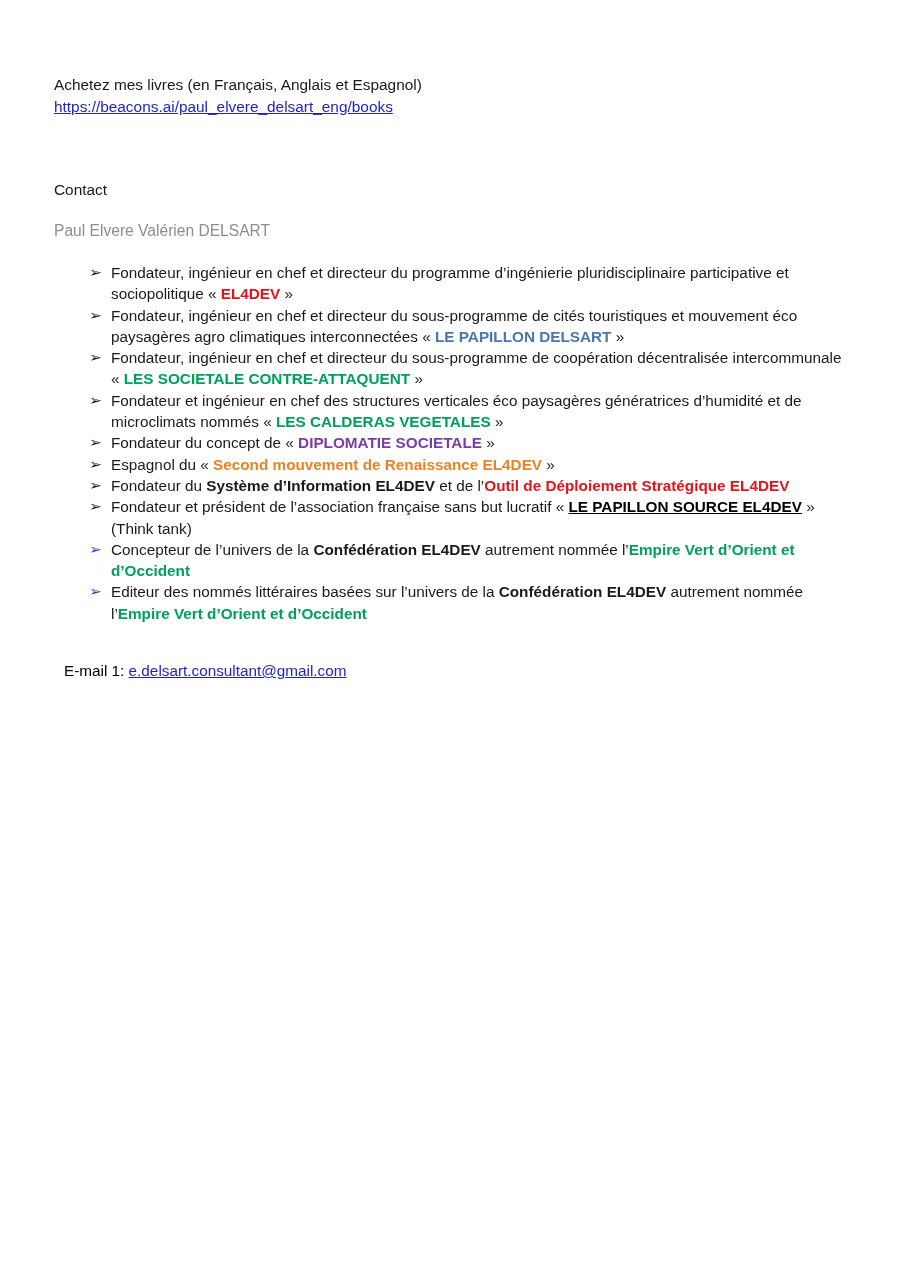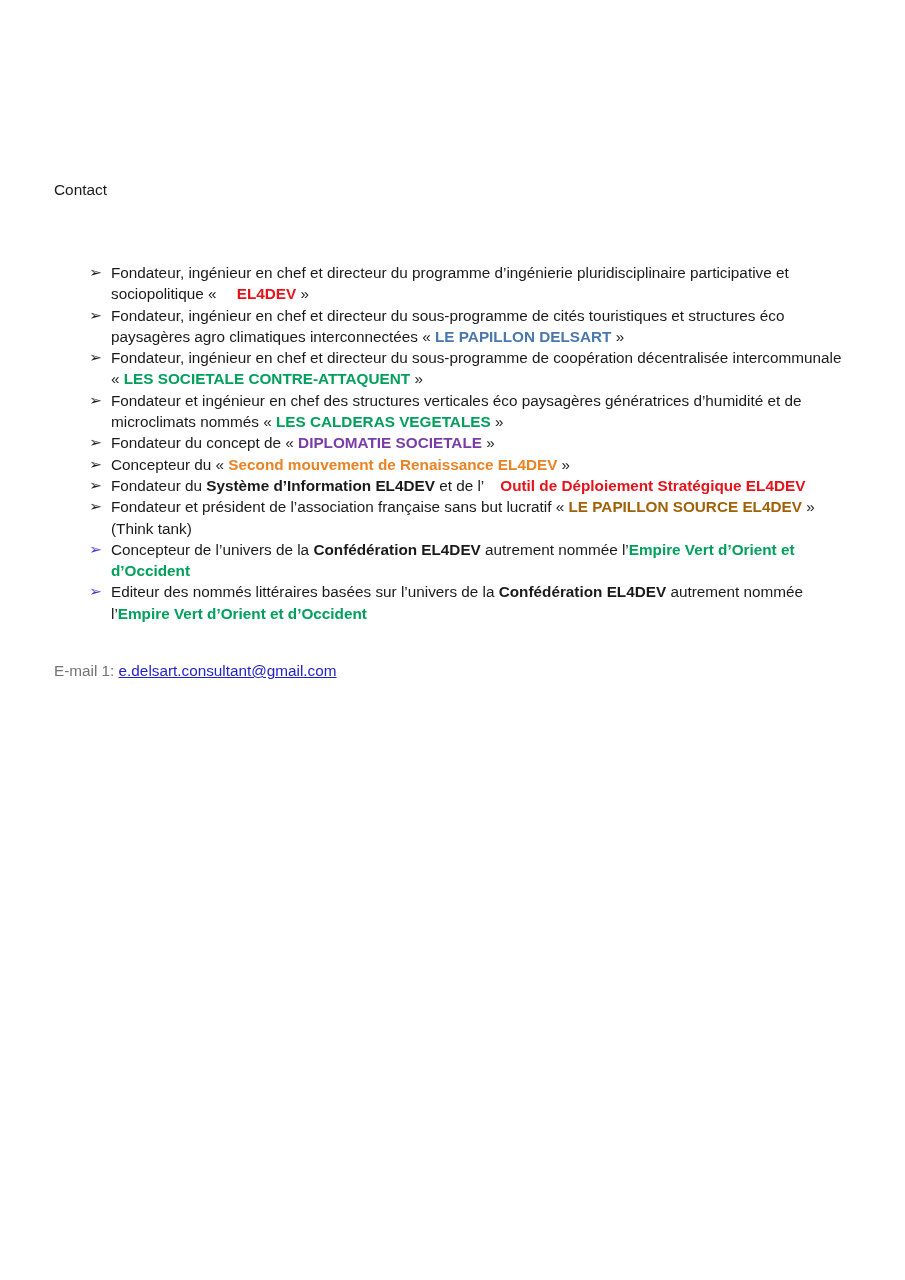--- a/index.html
+++ b/index.html
@@ -83,76 +83,81 @@
     transform: scaleX(1.15);
     transform-origin: left center;
   }
   .bullet.blue { color: #3a3ad0; }
   .li-text {
     flex: 1 1 auto;
     color: #1a1a1a;
   }
 
   
-  .c-red     { color: #e8121a; font-weight: bold; margin-left: 16px; }
+  .c-red     { color: #e8121a; font-weight: bold; }
   .c-blue    { color: #4a78ae; font-weight: bold; }
   .c-green   { color: #00a05c; font-weight: bold; }
   .c-purple  { color: #7a3ca8; font-weight: bold; }
   .c-orange  { color: #ea8324; font-weight: bold; }
   .c-bold    { font-weight: bold; color: #1a1a1a; margin-top: 29px; }
-  .c-bold-ul { font-weight: bold; color: #a16207; }
+  .c-bold-ul { font-weight: bold; color: #000000; text-decoration: underline; }
 
   
   .emails {
     position: absolute;
     left: 54px;
     top: 660px;
     font-size: 15.3px;
     line-height: 21.5px;
   }
   .email-row { white-space: nowrap; }
-  .email-label { color: #737373; }
+  .email-label { color: #000000; margin-left: 10px; }
   .email-link {
     color: #2222cc;
     text-decoration: underline;
     cursor: pointer;
   }
 </style>
 </head>
 <body>
 
 <div class="page">
 
+  <div class="intro">
+    <div class="line1">Achetez mes livres (en Français, Anglais et Espagnol)</div>
+    <a class="link-blue" href="#">https://beacons.ai/paul_elvere_delsart_eng/books</a>
+  </div>
 
   <div class="contact-label">Contact</div>
+  <div class="contact-name">Paul Elvere Valérien DELSART</div>
 
   <div class="list" id="credentials-list">
       <div class="li">
         <span class="bullet" style="color: rgb(26, 26, 26);">➢</span>
         <span class="li-text"><span>Fondateur, ingénieur en chef et directeur du programme d’ingénierie pluridisciplinaire participative et sociopolitique « </span><span class="c-red">EL4DEV</span><span> »</span></span>
       </div>
       <div class="li">
         <span class="bullet" style="color: rgb(26, 26, 26);">➢</span>
-        <span class="li-text"><span>Fondateur, ingénieur en chef et directeur du sous-programme de cités touristiques et structures éco paysagères agro climatiques interconnectées « </span><span class="c-blue">LE PAPILLON DELSART</span><span> »</span></span>
+        <span class="li-text"><span>Fondateur, ingénieur en chef et directeur du sous-programme de cités touristiques et mouvement éco paysagères agro climatiques interconnectées « </span><span class="c-blue">LE PAPILLON DELSART</span><span> »</span></span>
       </div>
       <div class="li">
         <span class="bullet" style="color: rgb(26, 26, 26);">➢</span>
         <span class="li-text"><span>Fondateur, ingénieur en chef et directeur du sous-programme de coopération décentralisée intercommunale « </span><span class="c-green">LES SOCIETALE CONTRE-ATTAQUENT</span><span> »</span></span>
       </div>
       <div class="li">
         <span class="bullet" style="color: rgb(26, 26, 26);">➢</span>
         <span class="li-text"><span>Fondateur et ingénieur en chef des structures verticales éco paysagères génératrices d’humidité et de microclimats nommés « </span><span class="c-green">LES CALDERAS VEGETALES</span><span> »</span></span>
       </div>
       <div class="li">
         <span class="bullet" style="color: rgb(26, 26, 26);">➢</span>
         <span class="li-text"><span>Fondateur du concept de « </span><span class="c-purple">DIPLOMATIE SOCIETALE</span><span> »</span></span>
       </div>
       <div class="li">
         <span class="bullet" style="color: rgb(26, 26, 26);">➢</span>
-        <span class="li-text"><span>Concepteur du « </span><span class="c-orange">Second mouvement de Renaissance EL4DEV</span><span> »</span></span>
+        <span class="li-text"><span>Espagnol du « </span><span class="c-orange">Second mouvement de Renaissance EL4DEV</span><span> »</span></span>
       </div>
       <div class="li">
         <span class="bullet" style="color: rgb(26, 26, 26);">➢</span>
         <span class="li-text"><span>Fondateur du </span><span class="c-bold">Système d’Information EL4DEV</span><span> et de l’</span><span class="c-red">Outil de Déploiement Stratégique EL4DEV</span></span>
       </div>
       <div class="li">
         <span class="bullet" style="color: rgb(26, 26, 26);">➢</span>
         <span class="li-text"><span>Fondateur et président de l’association française sans but lucratif « </span><span class="c-bold-ul">LE PAPILLON SOURCE EL4DEV</span><span> » (Think tank)</span></span>
       </div>
       <div class="li">

